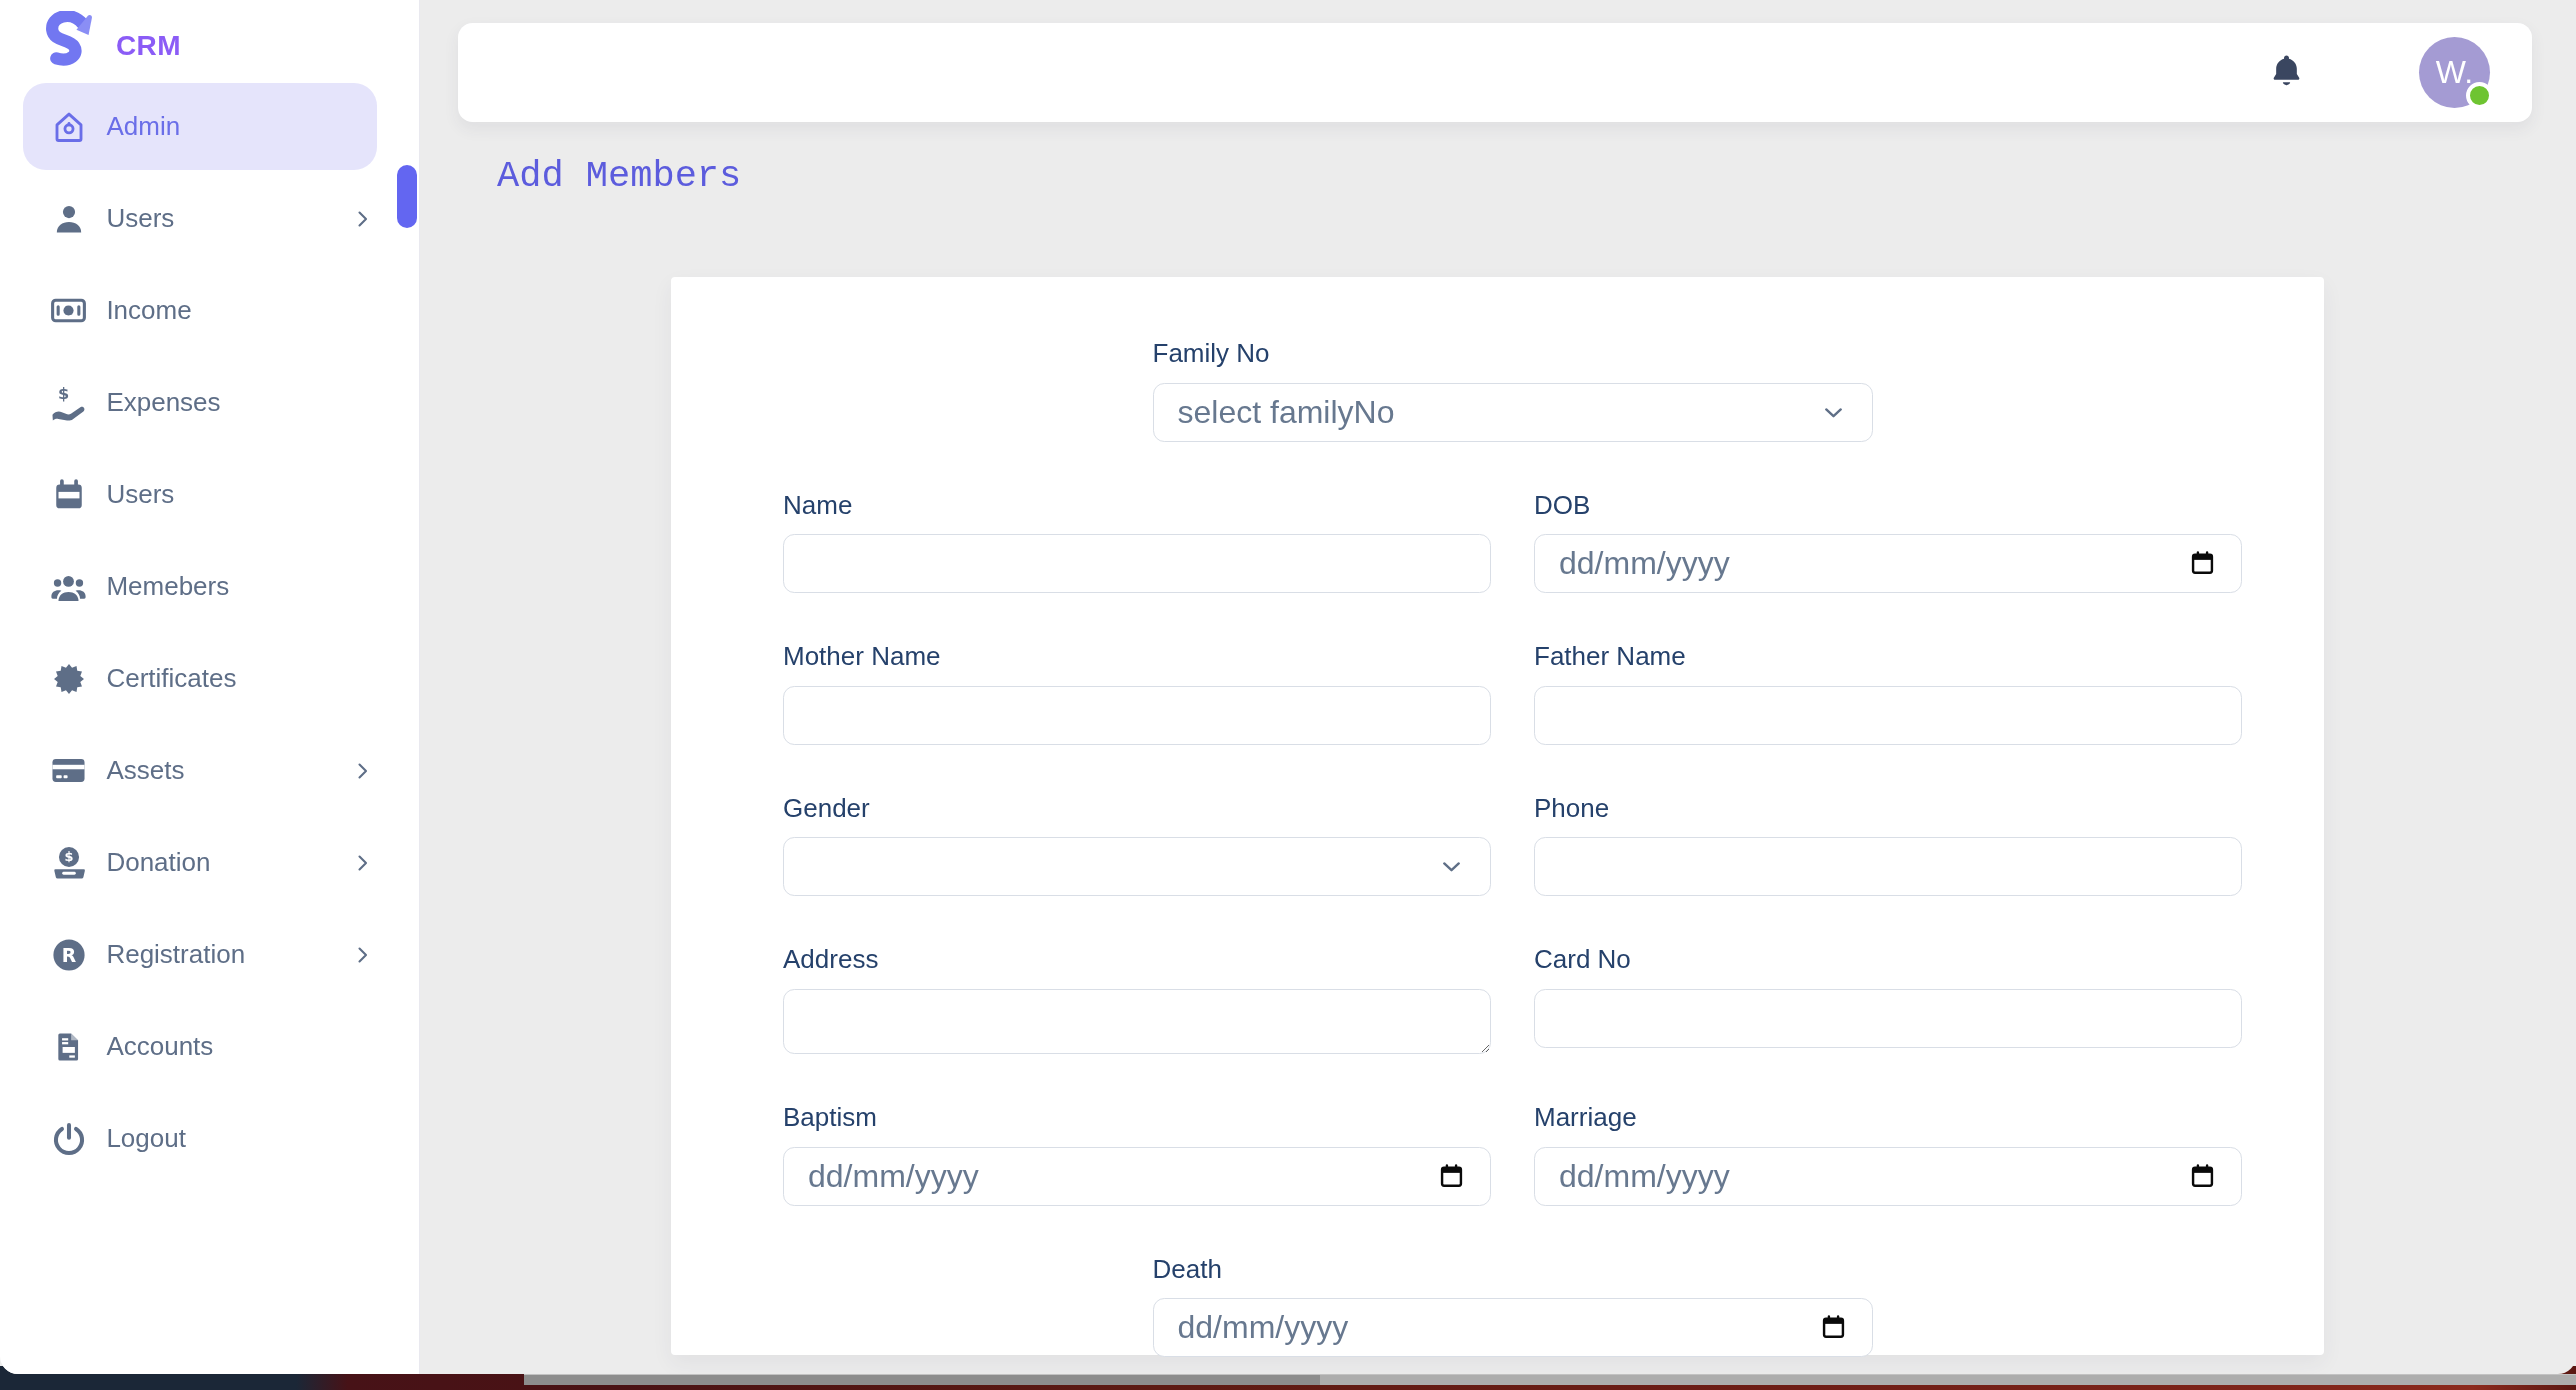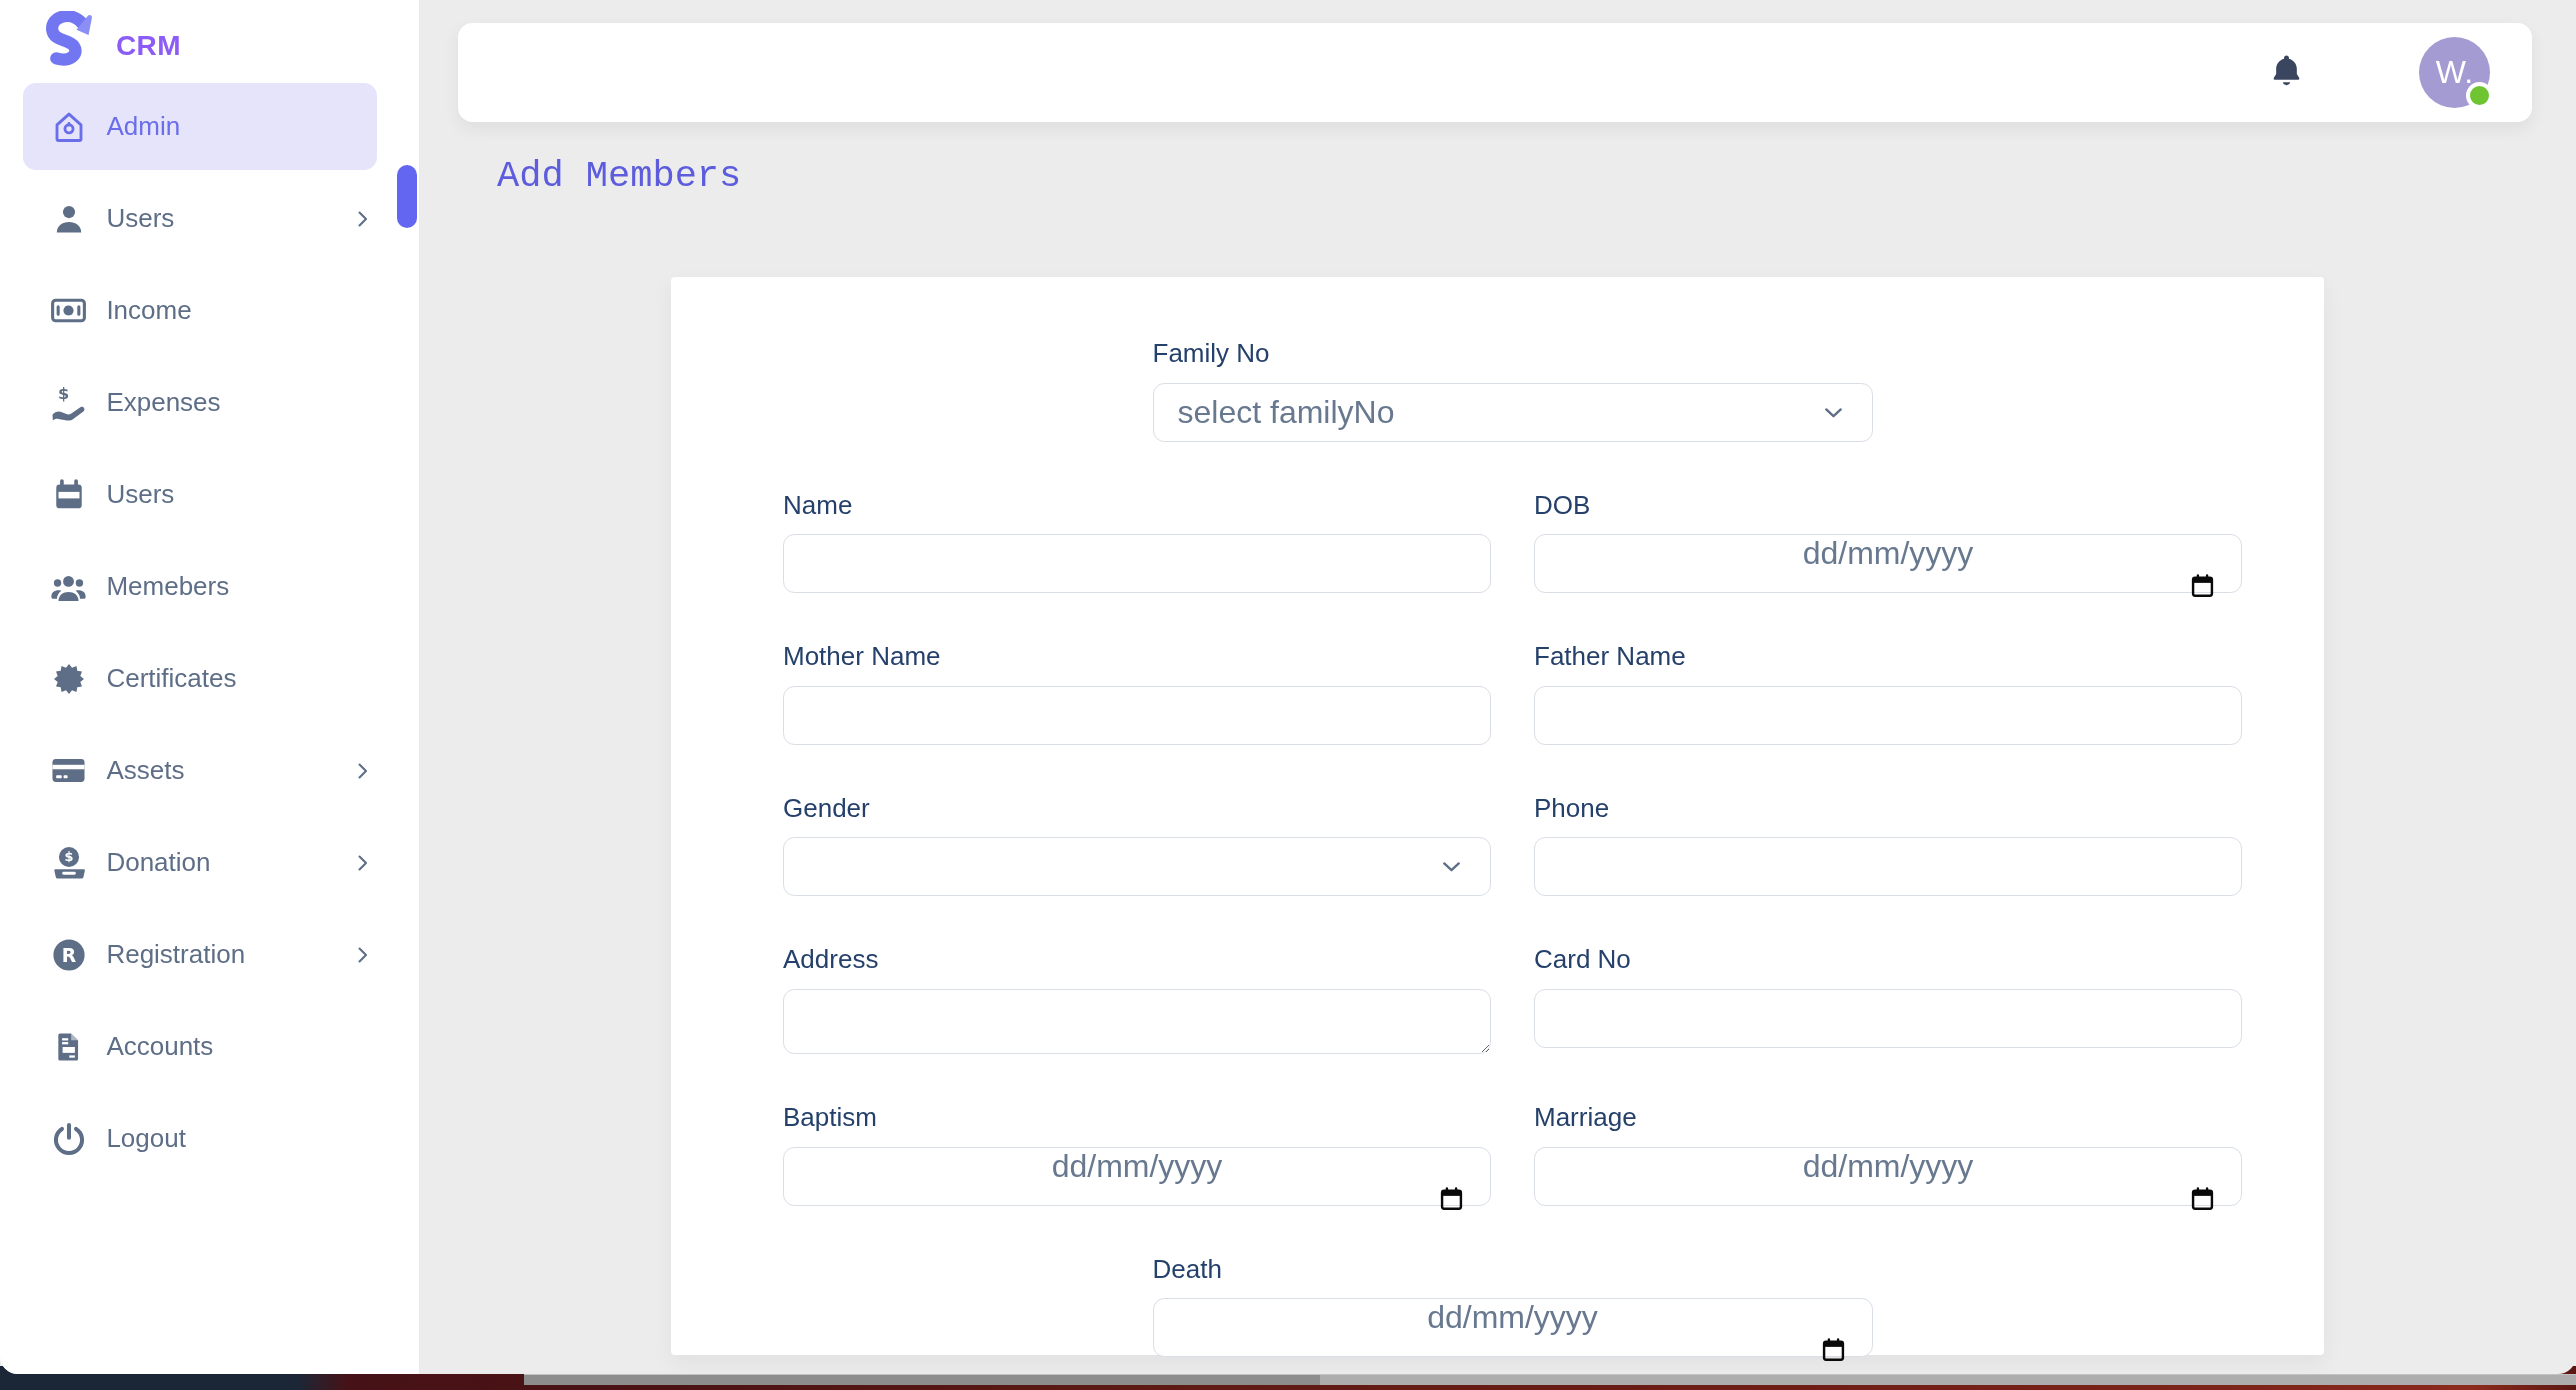--- a/index.html
+++ b/index.html
@@ -20,21 +20,21 @@
   .sidebar { position:absolute; left:0; top:0; width:420px; height:100%; background:#ffffff;
     border-right:1.6px solid #e9e9ef; }
   .logo-row { position:absolute; left:45px; top:9.7px; height:73px; display:flex; align-items:center; gap:21px; }
   .logo-text { font-size:28px; font-weight:600; color:#8b5cf6; letter-spacing:0.4px; }
   .nav { position:absolute; left:0; top:81px; width:100%; }
   .nav-item { height:92px; display:flex; align-items:center; padding:0 45px 0 50px; color:#5e6e87; cursor:pointer; }
   .nav-item .ic { width:37px; height:37px; flex:0 0 37px; display:flex; align-items:center; justify-content:center; margin-right:19.4px; }
   .nav-item .lbl { font-size:26px; }
   .nav-item .chev { margin-left:auto; display:flex; }
   .nav-item.active { height:87px; margin:2.4px 42px 2.4px 22.6px; padding:0 0 0 27.5px;
-    background:var(--active-bg,#e5e4fb); border-radius:13px; color:var(--active-text,#6a6ee8); }
+    background:var(--active-bg,#e5e4fb); border-radius:23px; color:var(--active-text,#6a6ee8); }
   .active-indicator { position:absolute; right:2.4px; top:165px; width:20px; height:63px;
     background:var(--accent,#6366f1); border-radius:10.5px; }
 
   
   .main { position:absolute; left:420px; top:0; right:0; bottom:0; }
   .topbar { position:absolute; left:38px; top:22.6px; width:2074px; height:99px; background:#fff;
     border-radius:14.6px; box-shadow:0 6.5px 16px rgba(50,50,90,.07);
     display:flex; align-items:center; justify-content:flex-end; padding-right:42px; gap:112px; }
   .bell-btn { display:flex; align-items:center; justify-content:center; width:42px; height:42px; cursor:pointer; }
   .avatar { position:relative; width:71px; height:71px; border-radius:50%; background:var(--avatar-bg,#a49bd3);
@@ -52,21 +52,21 @@
   .field { flex:1 1 0; min-width:0; }
   .frow.single .field { flex:0 0 720px; }
   .flabel { font-size:26px; color:var(--label,#25416b); margin-bottom:14.6px; line-height:30px; }
   .control { width:100%; height:59px; border:1.6px solid #d9dee6; border-radius:11.3px; background:#fff;
     font-size:32px; color:#25416b; padding:0 24px; display:flex; align-items:center;
     font-family:"Liberation Sans", sans-serif; }
   input.control { outline:none; }
   textarea.control { height:65px; padding:13px 24px; resize:both; outline:none; display:block; }
   .ph { color:#67788f; }
   .selectbox .chev-down { margin-left:auto; display:flex; color:#5f6f87; }
-  .datebox { cursor:text;flex-direction:column; }
+  .datebox { cursor:text; }
   .datebox .cal { margin-left:auto; display:flex; color:#0a0a0a; cursor:pointer; }
 </style>
 </head>
 <body>
 
 <div class="wallpaper"></div>
 <div class="scrollbar">
   <div class="thumb"></div>
 </div>
 

